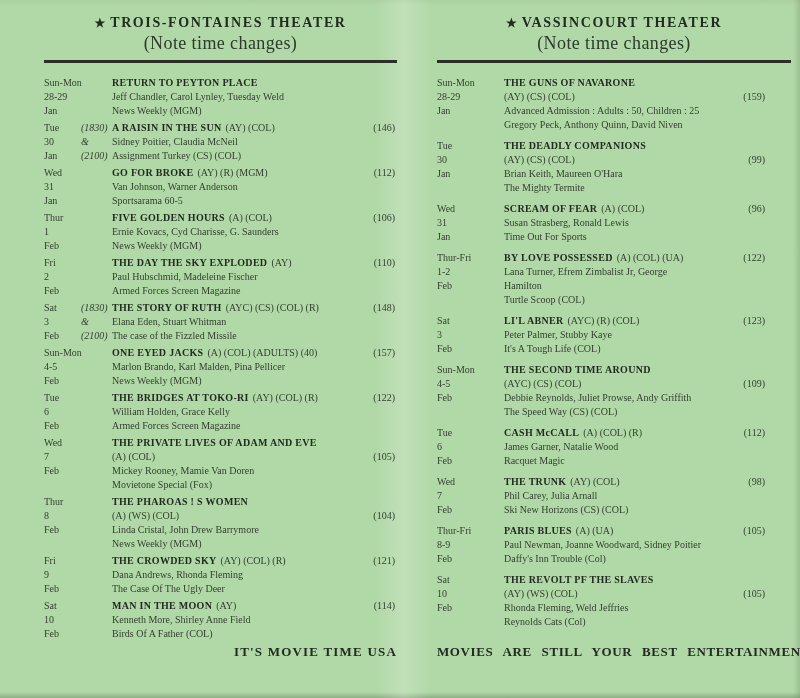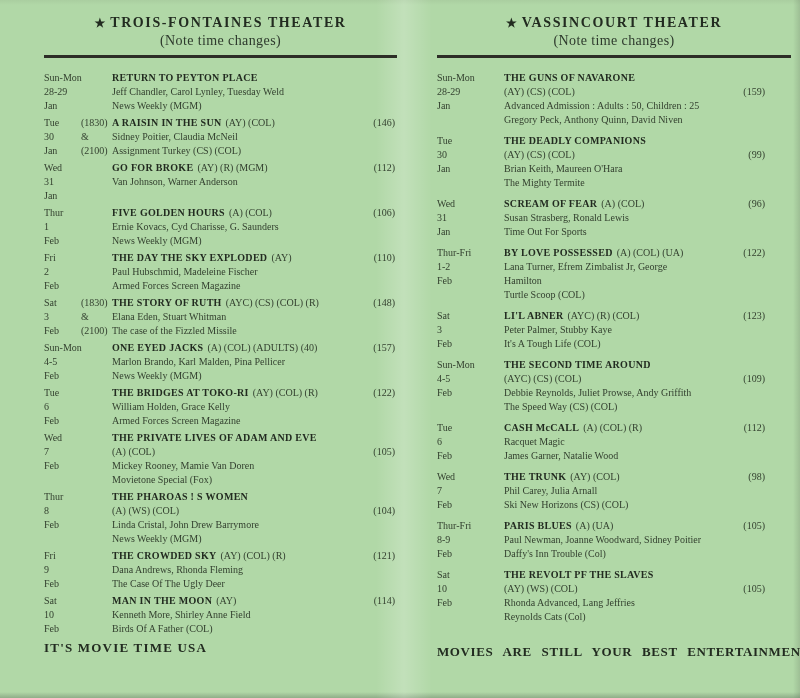--- a/index.html
+++ b/index.html
@@ -27,39 +27,39 @@
     display:flex;flex-direction:column;box-sizing:border-box;
   }
   .col-left{left:44px;width:353px;}
   .col-right{left:437px;width:354px;}
   .header{text-align:center;padding-top:15px;}
   .theater-title{
     font-weight:bold;font-size:14px;letter-spacing:1.6px;
     color:var(--ink-bold);white-space:nowrap;
   }
   .star{font-size:12px;margin-right:5px;letter-spacing:0;}
-  .note{font-size:14px;letter-spacing:0.4px;margin-top:2px;color:#2d392c;}
+  .note{font-size:18px;letter-spacing:0.4px;margin-top:2px;color:#2d392c;}
   .rule{border-bottom:3px solid var(--rule);margin-top:6px;margin-bottom:13px;}
   .entries{}
   .entry{display:flex;margin-bottom:3px;font-size:10px;line-height:14px;}
   .col-right .entry{margin-bottom:7px;}
   .gutter{width:68px;flex-shrink:0;}
   .col-right .gutter{width:67px;}
   .gline{display:flex;}
   .gday{min-width:37px;white-space:nowrap;}
-  .gtime{white-space:nowrap;}
+  .gtime{white-space:nowrap;font-style:italic;}
   .content{flex:1;padding-right:2px;min-width:0;}
   .col-right .content{padding-right:26px;}
   .cline{display:flex;gap:4px;}
   .b{font-weight:bold;letter-spacing:0.3px;color:var(--ink-bold);white-space:nowrap;}
   .t{white-space:nowrap;}
   .rt{margin-left:auto;white-space:nowrap;}
   .footer{
     margin-top:auto;margin-bottom:42px;
-    text-align:left;font-weight:bold;font-size:13px;
+    text-align:right;font-weight:bold;font-size:13px;
     letter-spacing:1.2px;color:var(--ink-bold);white-space:nowrap;
   }
   .col-right .footer{
     text-align:left;word-spacing:6px;letter-spacing:0.6px;margin-bottom:38px;
   }
 </style>
 </head>
 <body>
 
 <div class="page">
@@ -140,20 +140,23 @@
           </div>
           <div class="content">
             <div class="cline">
               <span class="b">GO FOR BROKE</span>
               <span class="t">(AY) (R) (MGM)</span>
               <span class="rt">(112)</span>
             </div>
             <div class="cline">
               <span class="t">Van Johnson, Warner Anderson</span>
             </div>
+            <div class="cline">
+              <span class="t">Sportsarama 60-5</span>
+            </div>
           </div>
         </div>
         <div class="entry">
           <div class="gutter">
             <div class="gline">
               <span class="gday">Thur</span>
             </div>
             <div class="gline">
               <span class="gday">1</span>
             </div>
@@ -580,24 +583,24 @@
               <span class="gday">Feb</span>
             </div>
           </div>
           <div class="content">
             <div class="cline">
               <span class="b">CASH McCALL</span>
               <span class="t">(A) (COL) (R)</span>
               <span class="rt">(112)</span>
             </div>
             <div class="cline">
+              <span class="t">James Garner, Natalie Wood</span>
+            </div>
+            <div class="cline">
               <span class="t">Racquet Magic</span>
-            </div>
-            <div class="cline">
-              <span class="t">James Garner, Natalie Wood</span>
             </div>
           </div>
         </div>
         <div class="entry">
           <div class="gutter">
             <div class="gline">
               <span class="gday">Wed</span>
             </div>
             <div class="gline">
               <span class="gday">7</span>
@@ -660,21 +663,21 @@
           </div>
           <div class="content">
             <div class="cline">
               <span class="b">THE REVOLT PF THE SLAVES</span>
             </div>
             <div class="cline">
               <span class="t">(AY) (WS) (COL)</span>
               <span class="rt">(105)</span>
             </div>
             <div class="cline">
-              <span class="t">Rhonda Advanced, Lang Jeffries</span>
+              <span class="t">Rhonda Fleming, Weld Jeffries</span>
             </div>
             <div class="cline">
               <span class="t">Reynolds Cats (Col)</span>
             </div>
           </div>
         </div>
       </div>
     <div class="footer">MOVIES ARE STILL YOUR BEST ENTERTAINMENT</div>
   </div>
 

